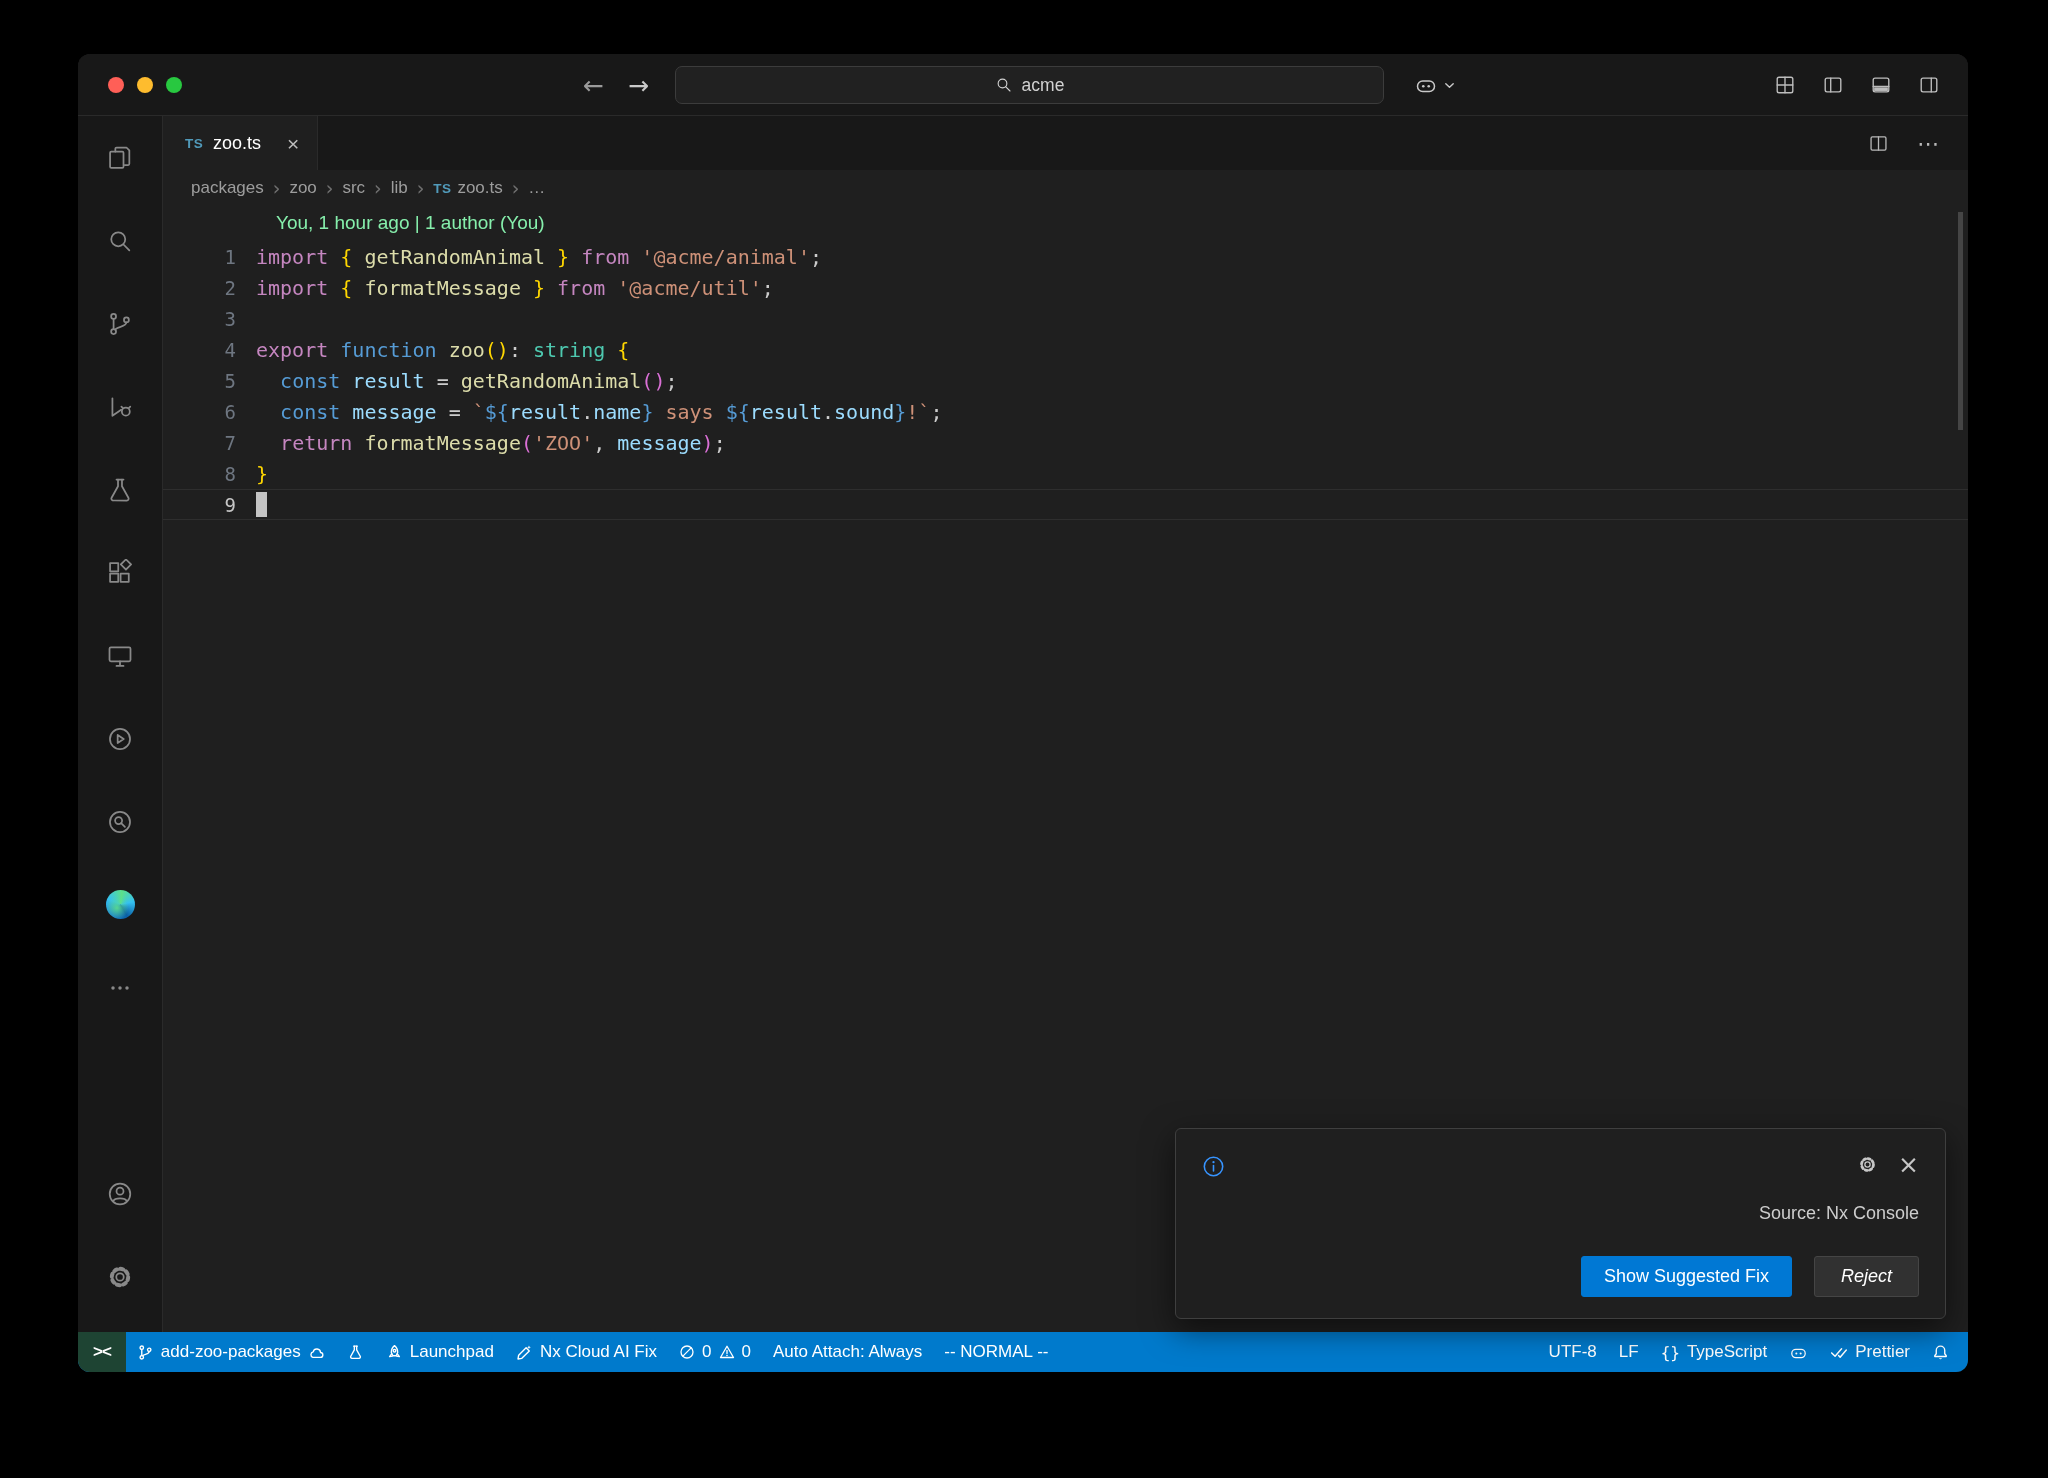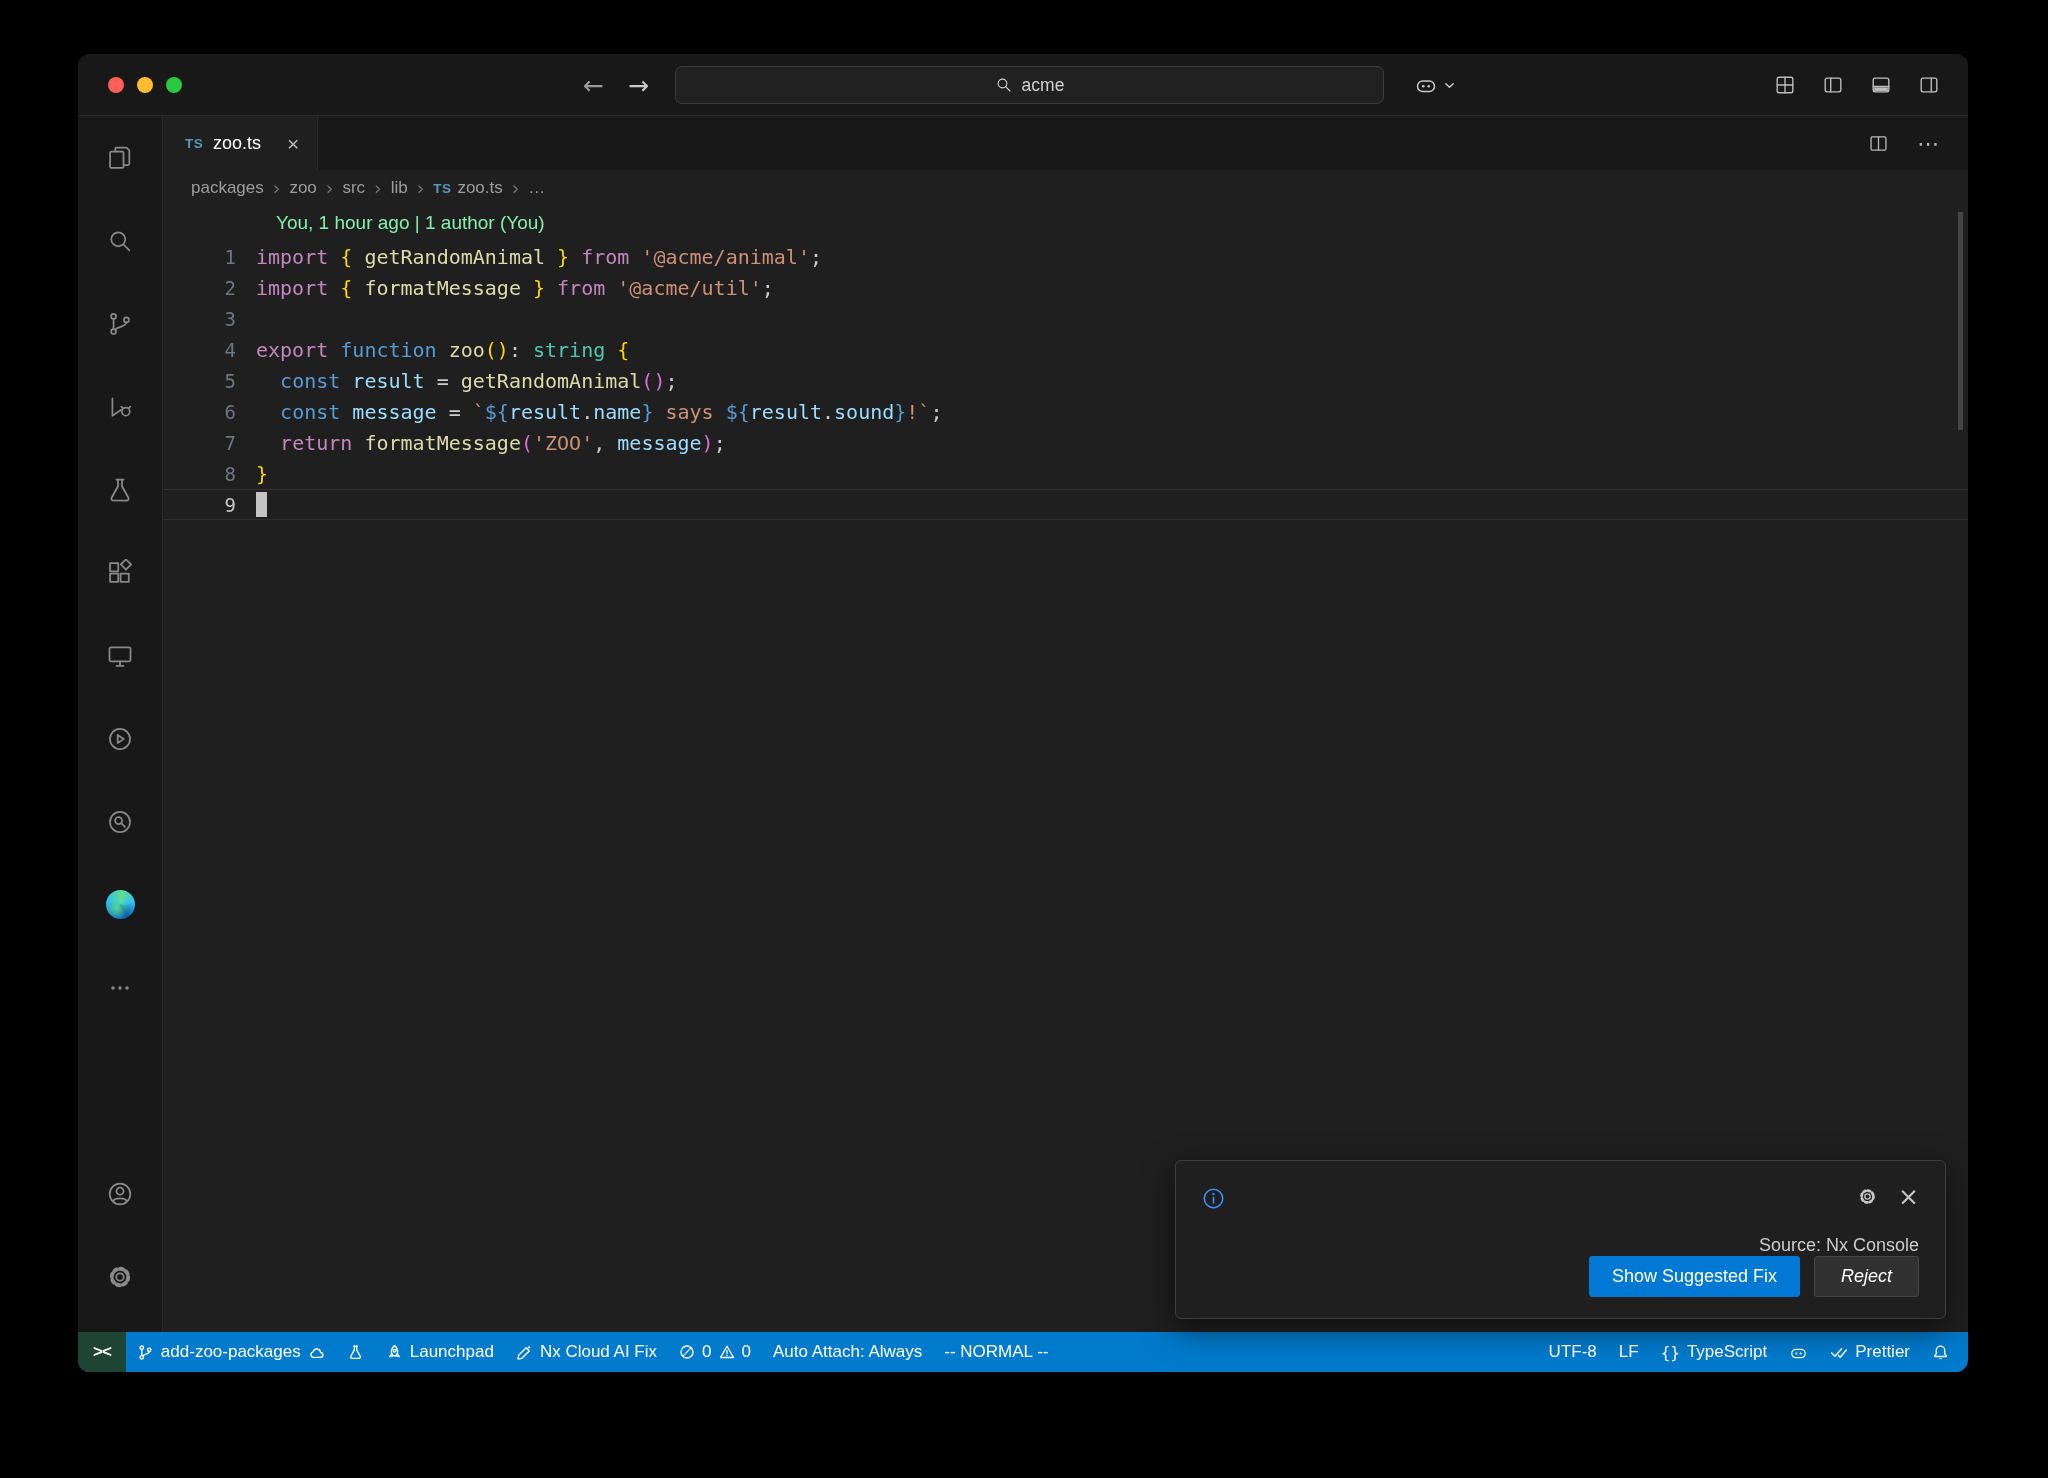--- a/index.html
+++ b/index.html
@@ -75,21 +75,21 @@
   
   .toast { position:absolute; right:22px; bottom:53px; width:771px; background:#1f1f1f;
            border:1px solid #3f3f3f; border-radius:6px; padding:23px 26px 21px;
            box-shadow:0 10px 32px rgba(0,0,0,.55); z-index:10; color:#cccccc; }
   .toast-head { display:flex; align-items:flex-start; gap:13px; }
   .toast-msg { font-size:18.5px; line-height:1.55; max-width:505px; color:#d8d8d8; }
   .toast-icons { margin-left:auto; display:flex; align-items:center; gap:20px; color:#c6c6c6; }
   .toast-x { font-family:"DejaVu Sans", sans-serif; font-size:25px; line-height:1; }
   .toast-foot { display:flex; align-items:flex-end; margin-top:25px;flex-direction:column; }
   .toast-source { font-size:18px; color:#cdcdcd; }
-  .toast-btns { margin-left:auto; display:flex; gap:14px; }
+  .toast-btns { margin-left:auto; display:flex; gap:22px;margin-top:32px; }
   .btn { font-size:18px; border-radius:3px; padding:9px 22px; font-family:"Liberation Sans", sans-serif; }
   .btn-primary { background:#0078d4; color:#fff; border:1px solid #0078d4; }
   .btn-secondary { background:#313131; color:#fff; border:1px solid #454545; padding:9px 26px;font-style:italic; }
 
   
   .statusbar { flex:0 0 40px; background:#007acc; color:#fff; display:flex; align-items:stretch; font-size:17px; overflow:hidden; }
   .sb-item { display:flex; align-items:center; gap:7px; padding:0 11px; white-space:nowrap; }
   .sb-remote { background:#1e4433; padding:0 15px; font-weight:700; letter-spacing:-1px; }
   .sb-group-l { display:flex; align-items:stretch; }
   .sb-group-r { margin-left:auto; display:flex; align-items:stretch; padding-right:8px; }

